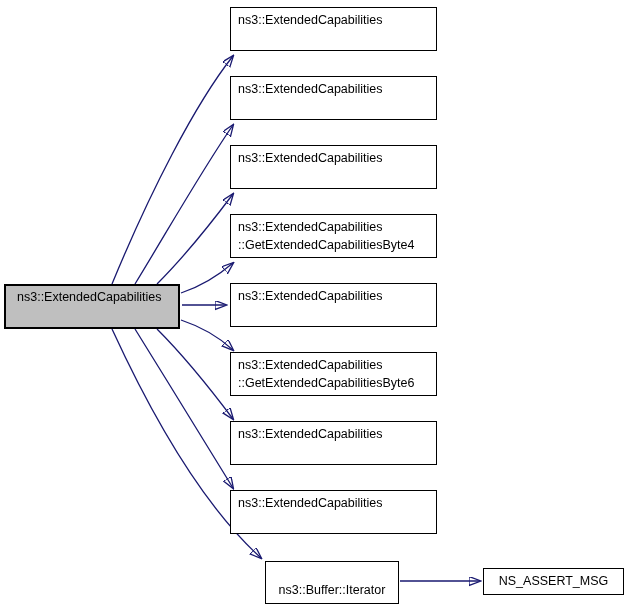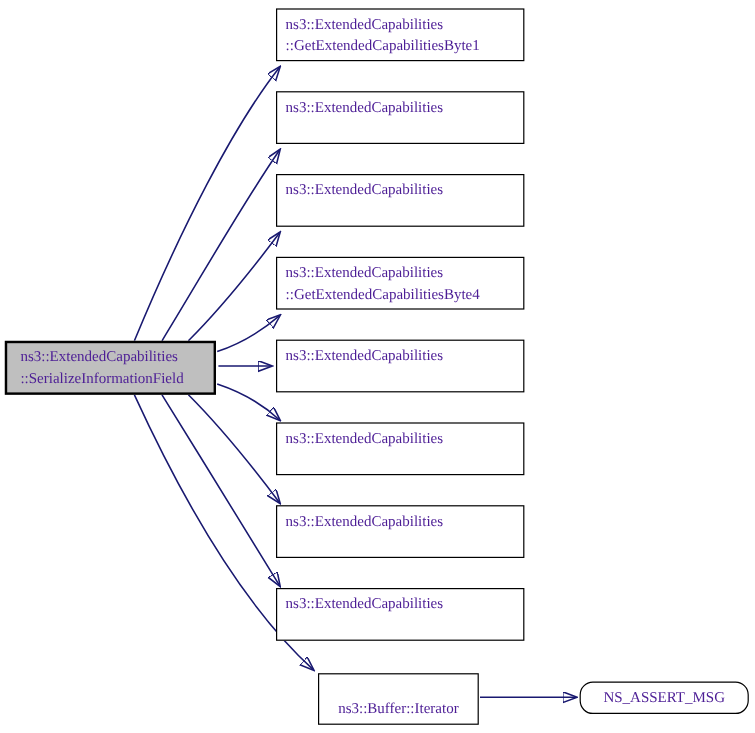--- a/index.html
+++ b/index.html
@@ -25,25 +25,24 @@
   .edges path, .edges line {
     fill: none;
     stroke: #191970;
     stroke-width: 1.3px;
   }
   .node {
     position: absolute;
     box-sizing: border-box;
     background: #ffffff;
     border: 1px solid #000000;
-    color: #4c1d95;
+    color: #000000;
     font-size: 12.5px;
     line-height: 18px;
     cursor: pointer;
-    font-family: Liberation Serif, serif;
   }
   .node .ln {
     display: block;
     white-space: nowrap;
   }
   .node.callee {
     left: 230px;
     width: 207px;
     height: 44px;
     padding: 3px 0 0 7px;
@@ -68,21 +67,20 @@
     padding-top: 19px;
     text-align: center;
   }
   .node.assert {
     left: 483px;
     top: 568px;
     width: 141px;
     height: 27px;
     line-height: 25px;
     text-align: center;
-    border-radius: 11px;
   }
 </style>
 </head>
 <body>
 
 <div class="graph">
 
   <svg class="edges" viewBox="0 0 629 611" xmlns="http://www.w3.org/2000/svg">
     <defs>
       <marker id="arrow" markerUnits="userSpaceOnUse" markerWidth="13" markerHeight="10" refX="11" refY="4.5" orient="auto">
@@ -96,26 +94,24 @@
     <path marker-end="url(#arrow)" d="M182,305 L226,305"></path>
     <path marker-end="url(#arrow)" d="M181,320 C202,327 219,337 233,350"></path>
     <path marker-end="url(#arrow)" d="M157,329 C187,359 212,391 233,419"></path>
     <path marker-end="url(#arrow)" d="M135,329 C168,382 202,438 233,488"></path>
     <path marker-end="url(#arrow)" d="M112,329 C157,427 207,509 261,558"></path>
     <path marker-end="url(#arrow)" d="M400,581 L480,581"></path>
   </svg>
 
   <div class="node main">
     <span class="ln">ns3::ExtendedCapabilities</span>
-    <span class="ln">::SerializeInformationField</span>
   </div>
 
   <div class="node callee" style="top:7px">
     <span class="ln">ns3::ExtendedCapabilities</span>
-    <span class="ln">::GetExtendedCapabilitiesByte1</span>
   </div>
 
   <div class="node callee" style="top:76px">
     <span class="ln">ns3::ExtendedCapabilities</span>
   </div>
 
   <div class="node callee" style="top:145px">
     <span class="ln">ns3::ExtendedCapabilities</span>
   </div>
 
@@ -123,20 +119,21 @@
     <span class="ln">ns3::ExtendedCapabilities</span>
     <span class="ln">::GetExtendedCapabilitiesByte4</span>
   </div>
 
   <div class="node callee" style="top:283px">
     <span class="ln">ns3::ExtendedCapabilities</span>
   </div>
 
   <div class="node callee" style="top:352px">
     <span class="ln">ns3::ExtendedCapabilities</span>
+    <span class="ln">::GetExtendedCapabilitiesByte6</span>
   </div>
 
   <div class="node callee" style="top:421px">
     <span class="ln">ns3::ExtendedCapabilities</span>
   </div>
 
   <div class="node callee" style="top:490px">
     <span class="ln">ns3::ExtendedCapabilities</span>
   </div>
 

